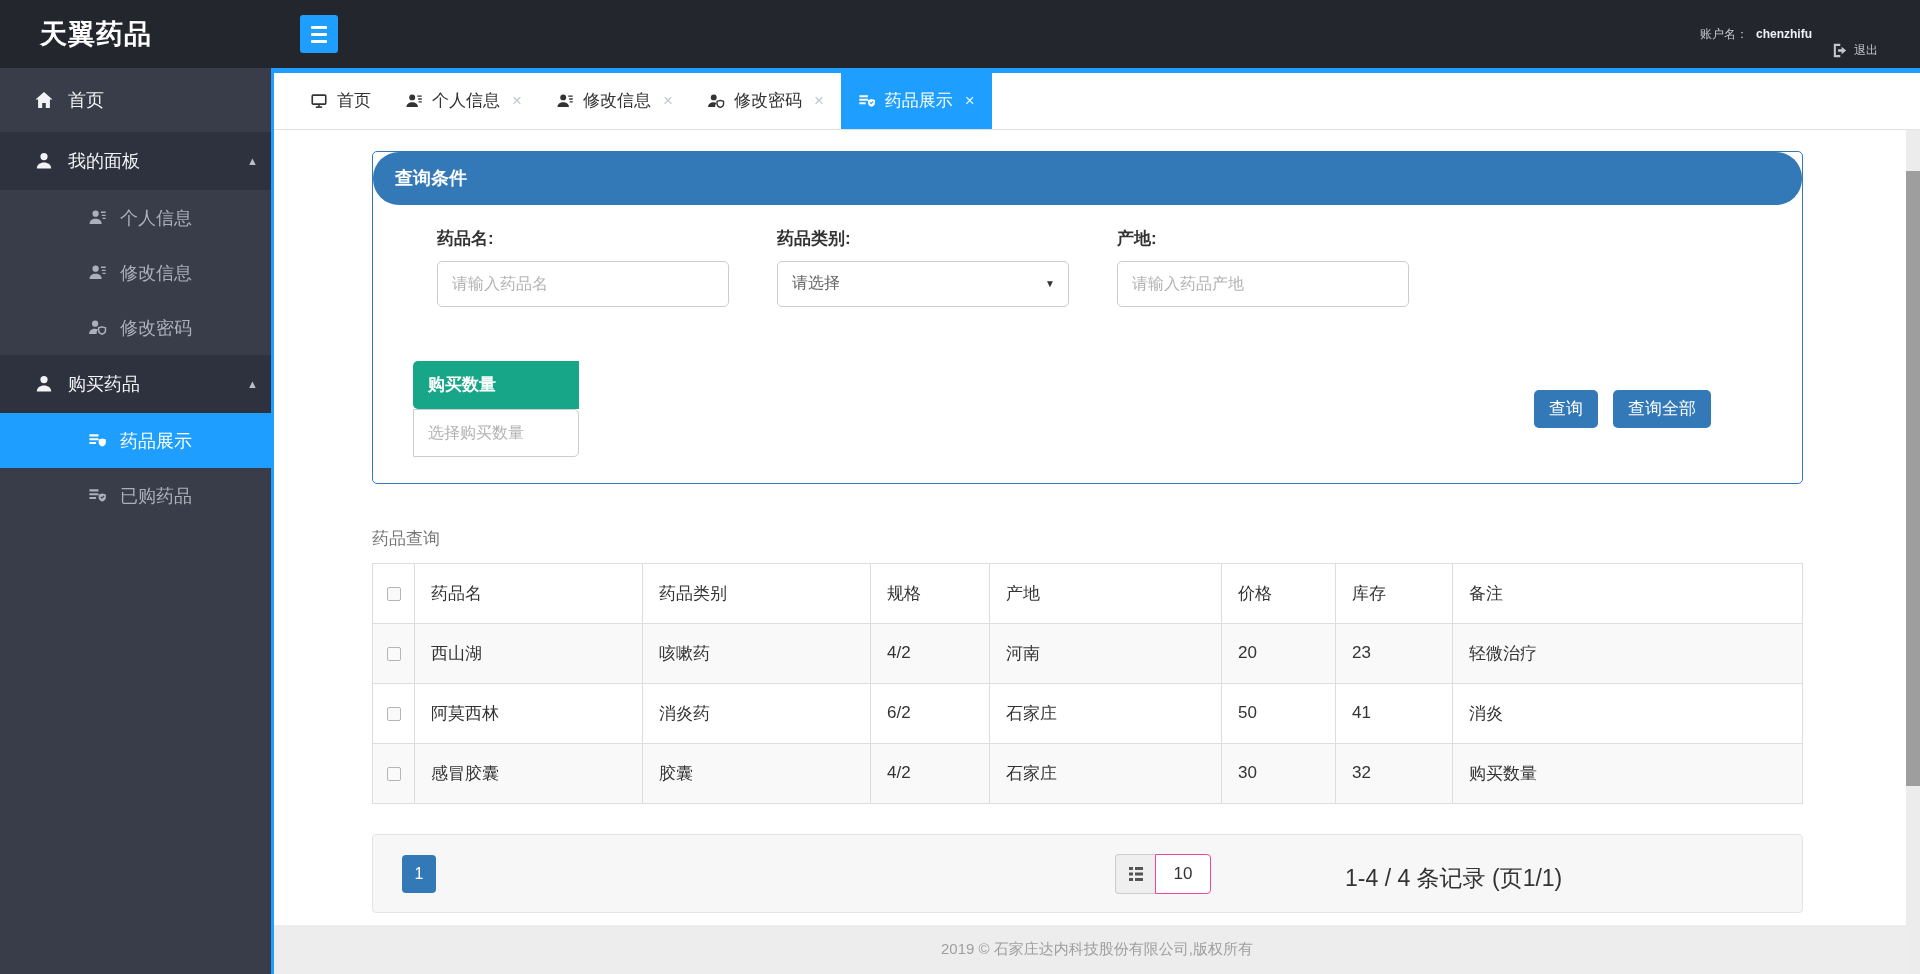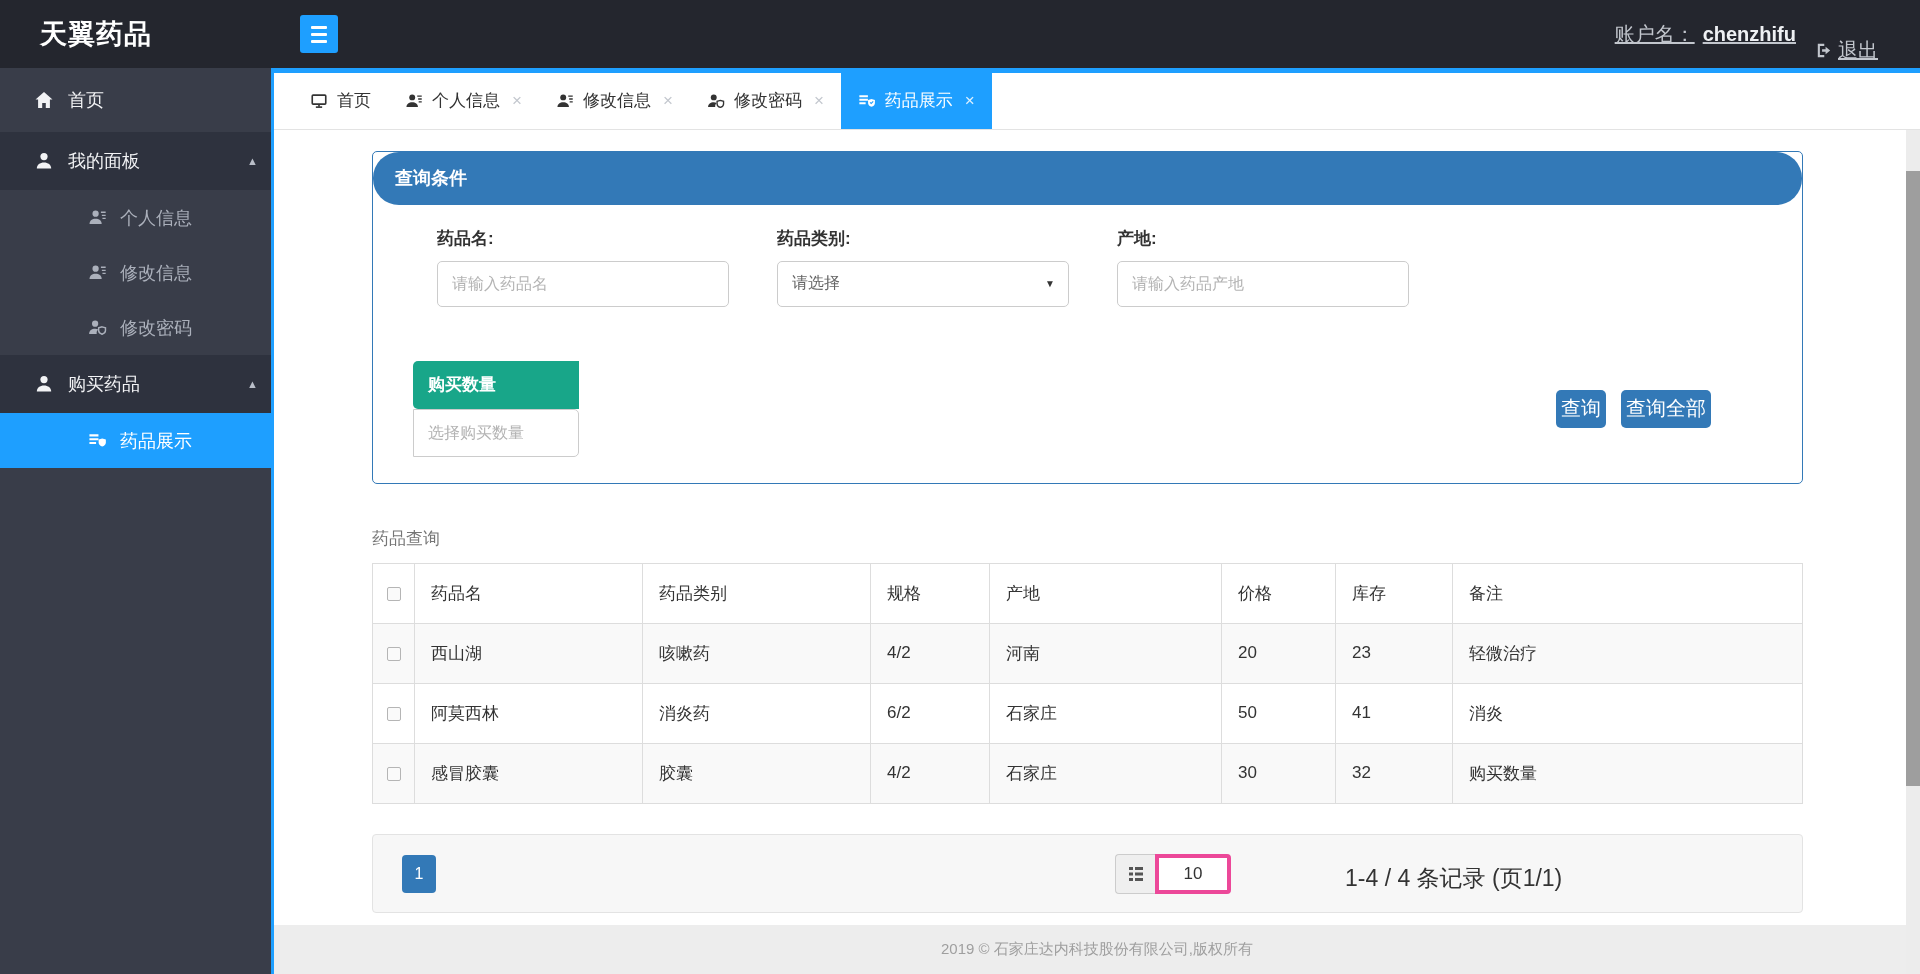--- a/index.html
+++ b/index.html
@@ -10,21 +10,21 @@
   }
   svg { display:block; }
 
   
   .topbar { height:68px; background:#24262e; display:flex; align-items:center; }
   .logo { width:271px; padding-left:40px; color:#fff; font-size:27px; font-weight:bold; letter-spacing:1px; }
   .hamburger { width:38px; height:38px; margin-left:29px; background:#1E9FFF; border-radius:3px;
     display:flex; flex-direction:column; justify-content:center; align-items:center; gap:4px; cursor:pointer; }
   .hamburger i { width:16px; height:3px; background:#fff; border-radius:1px; }
   .account { margin-left:auto; margin-right:42px; display:flex; align-items:center; gap:8px;
-    color:#c2c6cd; font-size:20px;text-decoration:underline; }
+    color:#c2c6cd; font-size:12px; }
   .account .uname { color:#eef0f3; font-weight:bold; }
   .logout { display:flex; align-items:center; gap:5px; color:#c2c6cd; cursor:pointer; margin-left:10px;margin-top:32px; }
 
   
   .layout { display:flex; height:906px; }
 
   
   .sidebar { width:271px; background:#393D49; flex:none; }
   .nav-home, .nav-section { height:62px; display:flex; align-items:center; gap:14px;
     padding-left:34px; color:#f2f3f5; font-size:18px; cursor:pointer; position:relative; }
@@ -66,42 +66,42 @@
   .tinput { width:292px; height:46px; border:1px solid #ccc; border-radius:5px; padding:0 14px;
     font-size:16px; color:#555; outline:none; font-family:inherit; }
   .tinput::placeholder { color:#b3b3b3; }
 
   .actions-row { display:flex; align-items:center; margin-left:12px; margin-right:63px; margin-top:54px; }
   .buy-group { display:flex;flex-direction:column; }
   .btn-teal { height:48px; padding:0 15px; background:#18A689; color:#fff; font-size:17px;
     font-weight:bold; border:none; border-radius:5px 0 0 5px; display:flex; align-items:center; cursor:pointer; font-family:inherit; }
   .buy-group .tinput { width:166px; height:48px; border-radius:0 5px 5px 0; }
   .spacer { flex:1; }
-  .btn-blue { height:38px; padding:0 5px; background:#3379b7; color:#fff; font-size:20px;
+  .btn-blue { height:38px; padding:0 15px; background:#3379b7; color:#fff; font-size:17px;
     border:none; border-radius:5px; cursor:pointer; font-family:inherit; }
   .btn-blue + .btn-blue { margin-left:15px; }
 
   
   .table-caption { margin-top:43px; color:#767676; font-size:17px; }
   table.grid { margin-top:13px; width:1431px; border-collapse:collapse; font-size:17px; color:#333; }
   table.grid th, table.grid td { border:1px solid #ddd; padding:18px 16px; text-align:left; font-weight:normal; }
   table.grid .cbcell { text-align:center; padding:18px 8px; }
   table.grid tbody tr:nth-child(odd) { background:#f9f9f9; }
   .cb { width:14px; height:14px; display:inline-block; border:1px solid #b5b5b5;
     background:#fafafa; border-radius:2px; vertical-align:middle; cursor:pointer; }
 
   
   .pagebar { margin-top:30px; width:1431px; height:79px; background:#f7f7f7;
     border:1px solid #e3e3e3; border-radius:4px; position:relative; }
   .page-btn { position:absolute; left:29px; top:20px; width:34px; height:38px; background:#3379b7;
     color:#fff; border-radius:4px; font-size:16px; display:flex; align-items:center; justify-content:center; cursor:pointer; }
   .size-widget { position:absolute; left:742px; top:19px; height:40px; display:flex; cursor:pointer; }
   .size-icon { width:40px; background:#efefef; border:1px solid #ccc; border-right:none;
     border-radius:4px 0 0 4px; display:flex; align-items:center; justify-content:center; color:#555; }
-  .size-value { width:76px; background:#fff; border:4px solid #ec4899; border-radius:0 4px 4px 0;
+  .size-value { width:56px; background:#fff; border:1px solid #ec4899; border-radius:0 4px 4px 0;
     display:flex; align-items:center; justify-content:center; font-size:17px; color:#333; }
   .page-summary { position:absolute; left:972px; top:28px; font-size:23px; color:#333; }
 
   
   .footer { height:49px; margin-top:6px; background:#ededed; display:flex;
     align-items:center; justify-content:center; font-size:15px; color:#9f9f9f; }
 
   
   .scrollbar { position:absolute; right:0; top:62px; bottom:0; width:14px; background:#ececec; }
   .scrollbar .thumb { position:absolute; top:41px; left:0; width:14px; height:615px; background:#9e9e9e; }
@@ -180,20 +180,28 @@
       <span>购买药品</span>
       <span class="arrow">▲</span>
     </div>
     <div class="nav-sub active">
       <svg width="19" height="19" viewBox="0 0 20 20" fill="currentColor">
         <path d="M1.5 3.5h9.5v2.2H1.5zM1.5 7.5h9.5v2.2H1.5zM1.5 11.5h7v2.2h-7z"></path>
         <path d="M15 7.8l3.8 1.2v3.1c0 2.2-1.6 3.5-3.8 4.3-2.2-.8-3.8-2.1-3.8-4.3V9z"></path>
         <path d="M13.4 11.4l1.3 1.3 2.2-2.2" fill="none" stroke="#fff" stroke-width="1.2"></path>
       </svg>
       <span>药品展示</span>
+    </div>
+    <div class="nav-sub">
+      <svg width="19" height="19" viewBox="0 0 20 20" fill="currentColor">
+        <path d="M1.5 3.5h9.5v2.2H1.5zM1.5 7.5h9.5v2.2H1.5zM1.5 11.5h7v2.2h-7z"></path>
+        <path d="M15 7.8l3.8 1.2v3.1c0 2.2-1.6 3.5-3.8 4.3-2.2-.8-3.8-2.1-3.8-4.3V9z"></path>
+        <path d="M13.4 11.4l1.3 1.3 2.2-2.2" fill="none" stroke="#393D49" stroke-width="1.2"></path>
+      </svg>
+      <span>已购药品</span>
     </div>
   </aside>
 
   <div class="main">
 
     <div class="tabbar">
       <div class="tab">
         <svg width="18" height="18" viewBox="0 0 20 20" fill="none" stroke="currentColor" stroke-width="1.8">
           <rect x="2.5" y="3.5" width="15" height="10" rx="1"></rect>
             <path d="M10 13.5v3"></path>

